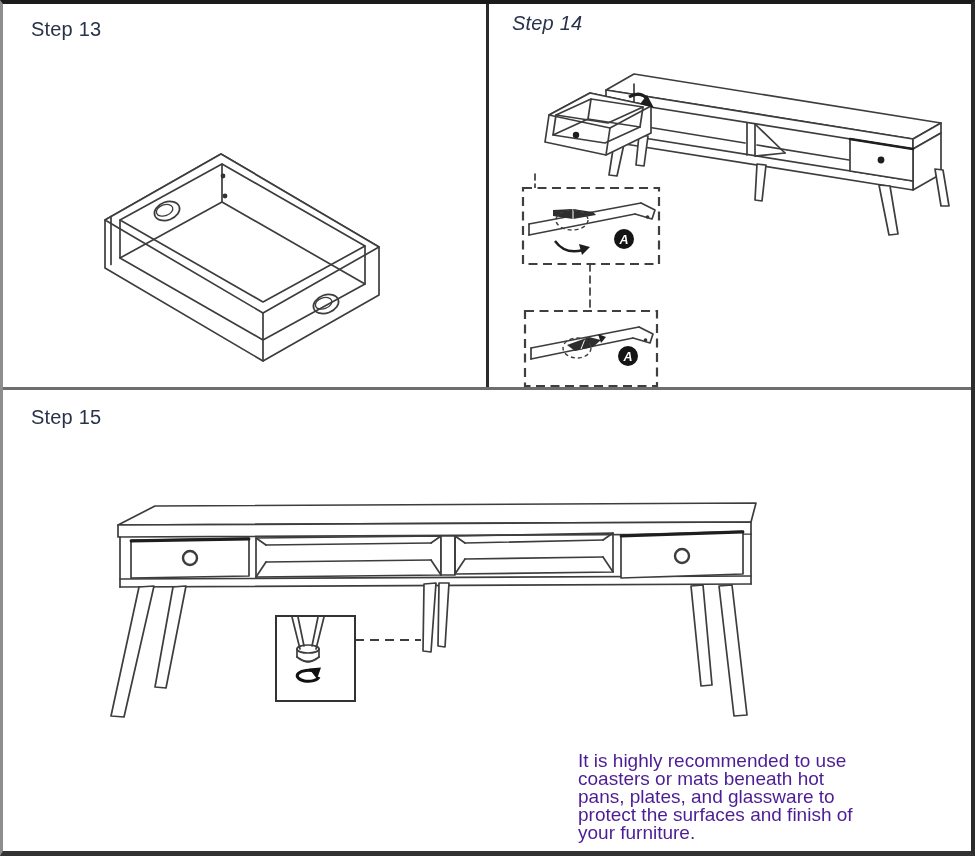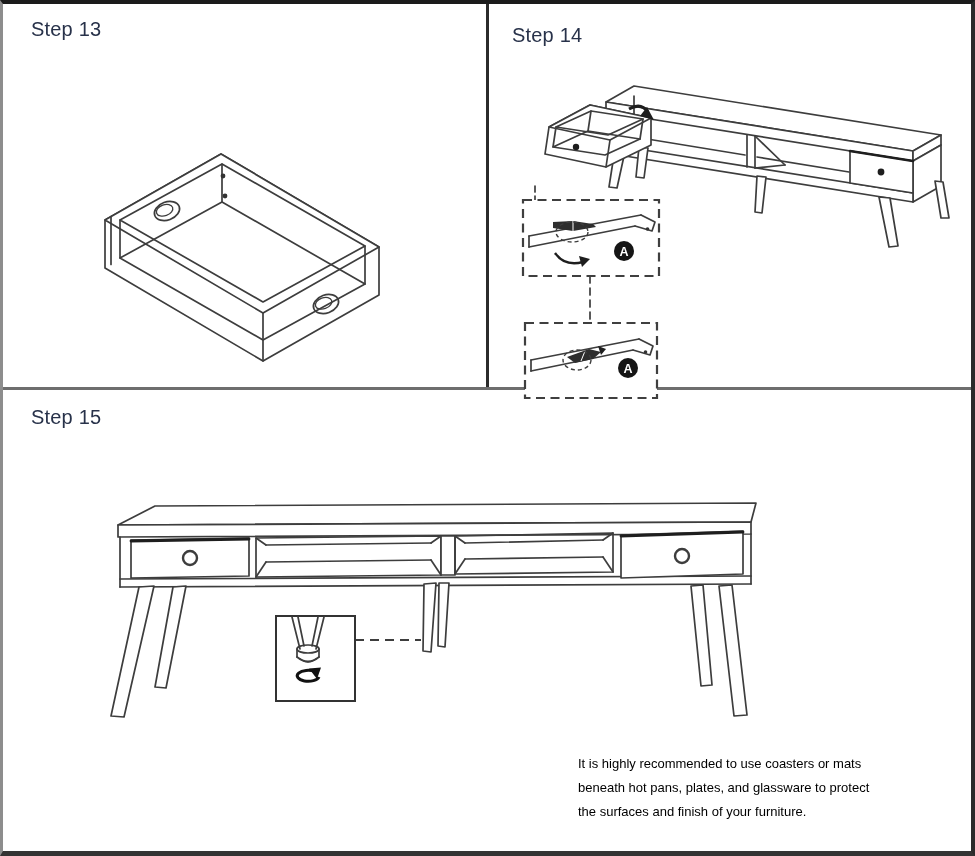--- a/index.html
+++ b/index.html
@@ -9,33 +9,33 @@
     box-sizing:border-box;
     border-top:4px solid #1b1b1b;
     border-right:4px solid #2b2b2b;
     border-bottom:5px solid #333333;
     border-left:3px solid #8d8d8d;
   }
   .divider-v{position:absolute;left:483px;top:0;width:3px;height:383px;background:#2b2b2b;}
   .divider-h{position:absolute;left:0;top:383px;width:100%;height:3px;background:#6e6e6e;}
   .panel{position:absolute;}
   .panel-step13{left:0;top:0;width:483px;height:383px;}
-  .panel-step14{left:486px;top:12px;width:482px;height:383px;}
+  .panel-step14{left:486px;top:0;width:482px;height:383px;font-style:italic;}
   .panel-step15{left:0;top:386px;width:968px;height:461px;}
   .step-title{
     position:absolute;font-size:20px;line-height:1.2;color:#28324a;
     letter-spacing:0.2px;
   }
   .panel-step13 .step-title{left:28px;top:13px;}
   .panel-step14 .step-title{left:23px;top:7px;}
   .panel-step15 .step-title{left:28px;top:15px;text-align:center;}
   .diagram{position:absolute;left:0;top:0;}
   .note{
     position:absolute;left:575px;top:362px;width:294px;
-    font-size:13px;line-height:24px;color:#000000;
+    font-size:19px;line-height:18px;color:#4c1d95;
   }
   svg{display:block;}
   .ln{stroke:#3d3d3d;stroke-width:1.7;fill:none;stroke-linejoin:round;stroke-linecap:round;}
   .face{fill:#ffffff;}
   .dark{stroke:#1e1e1e;}
 </style>
 </head>
 <body>
 
 <div class="page">

